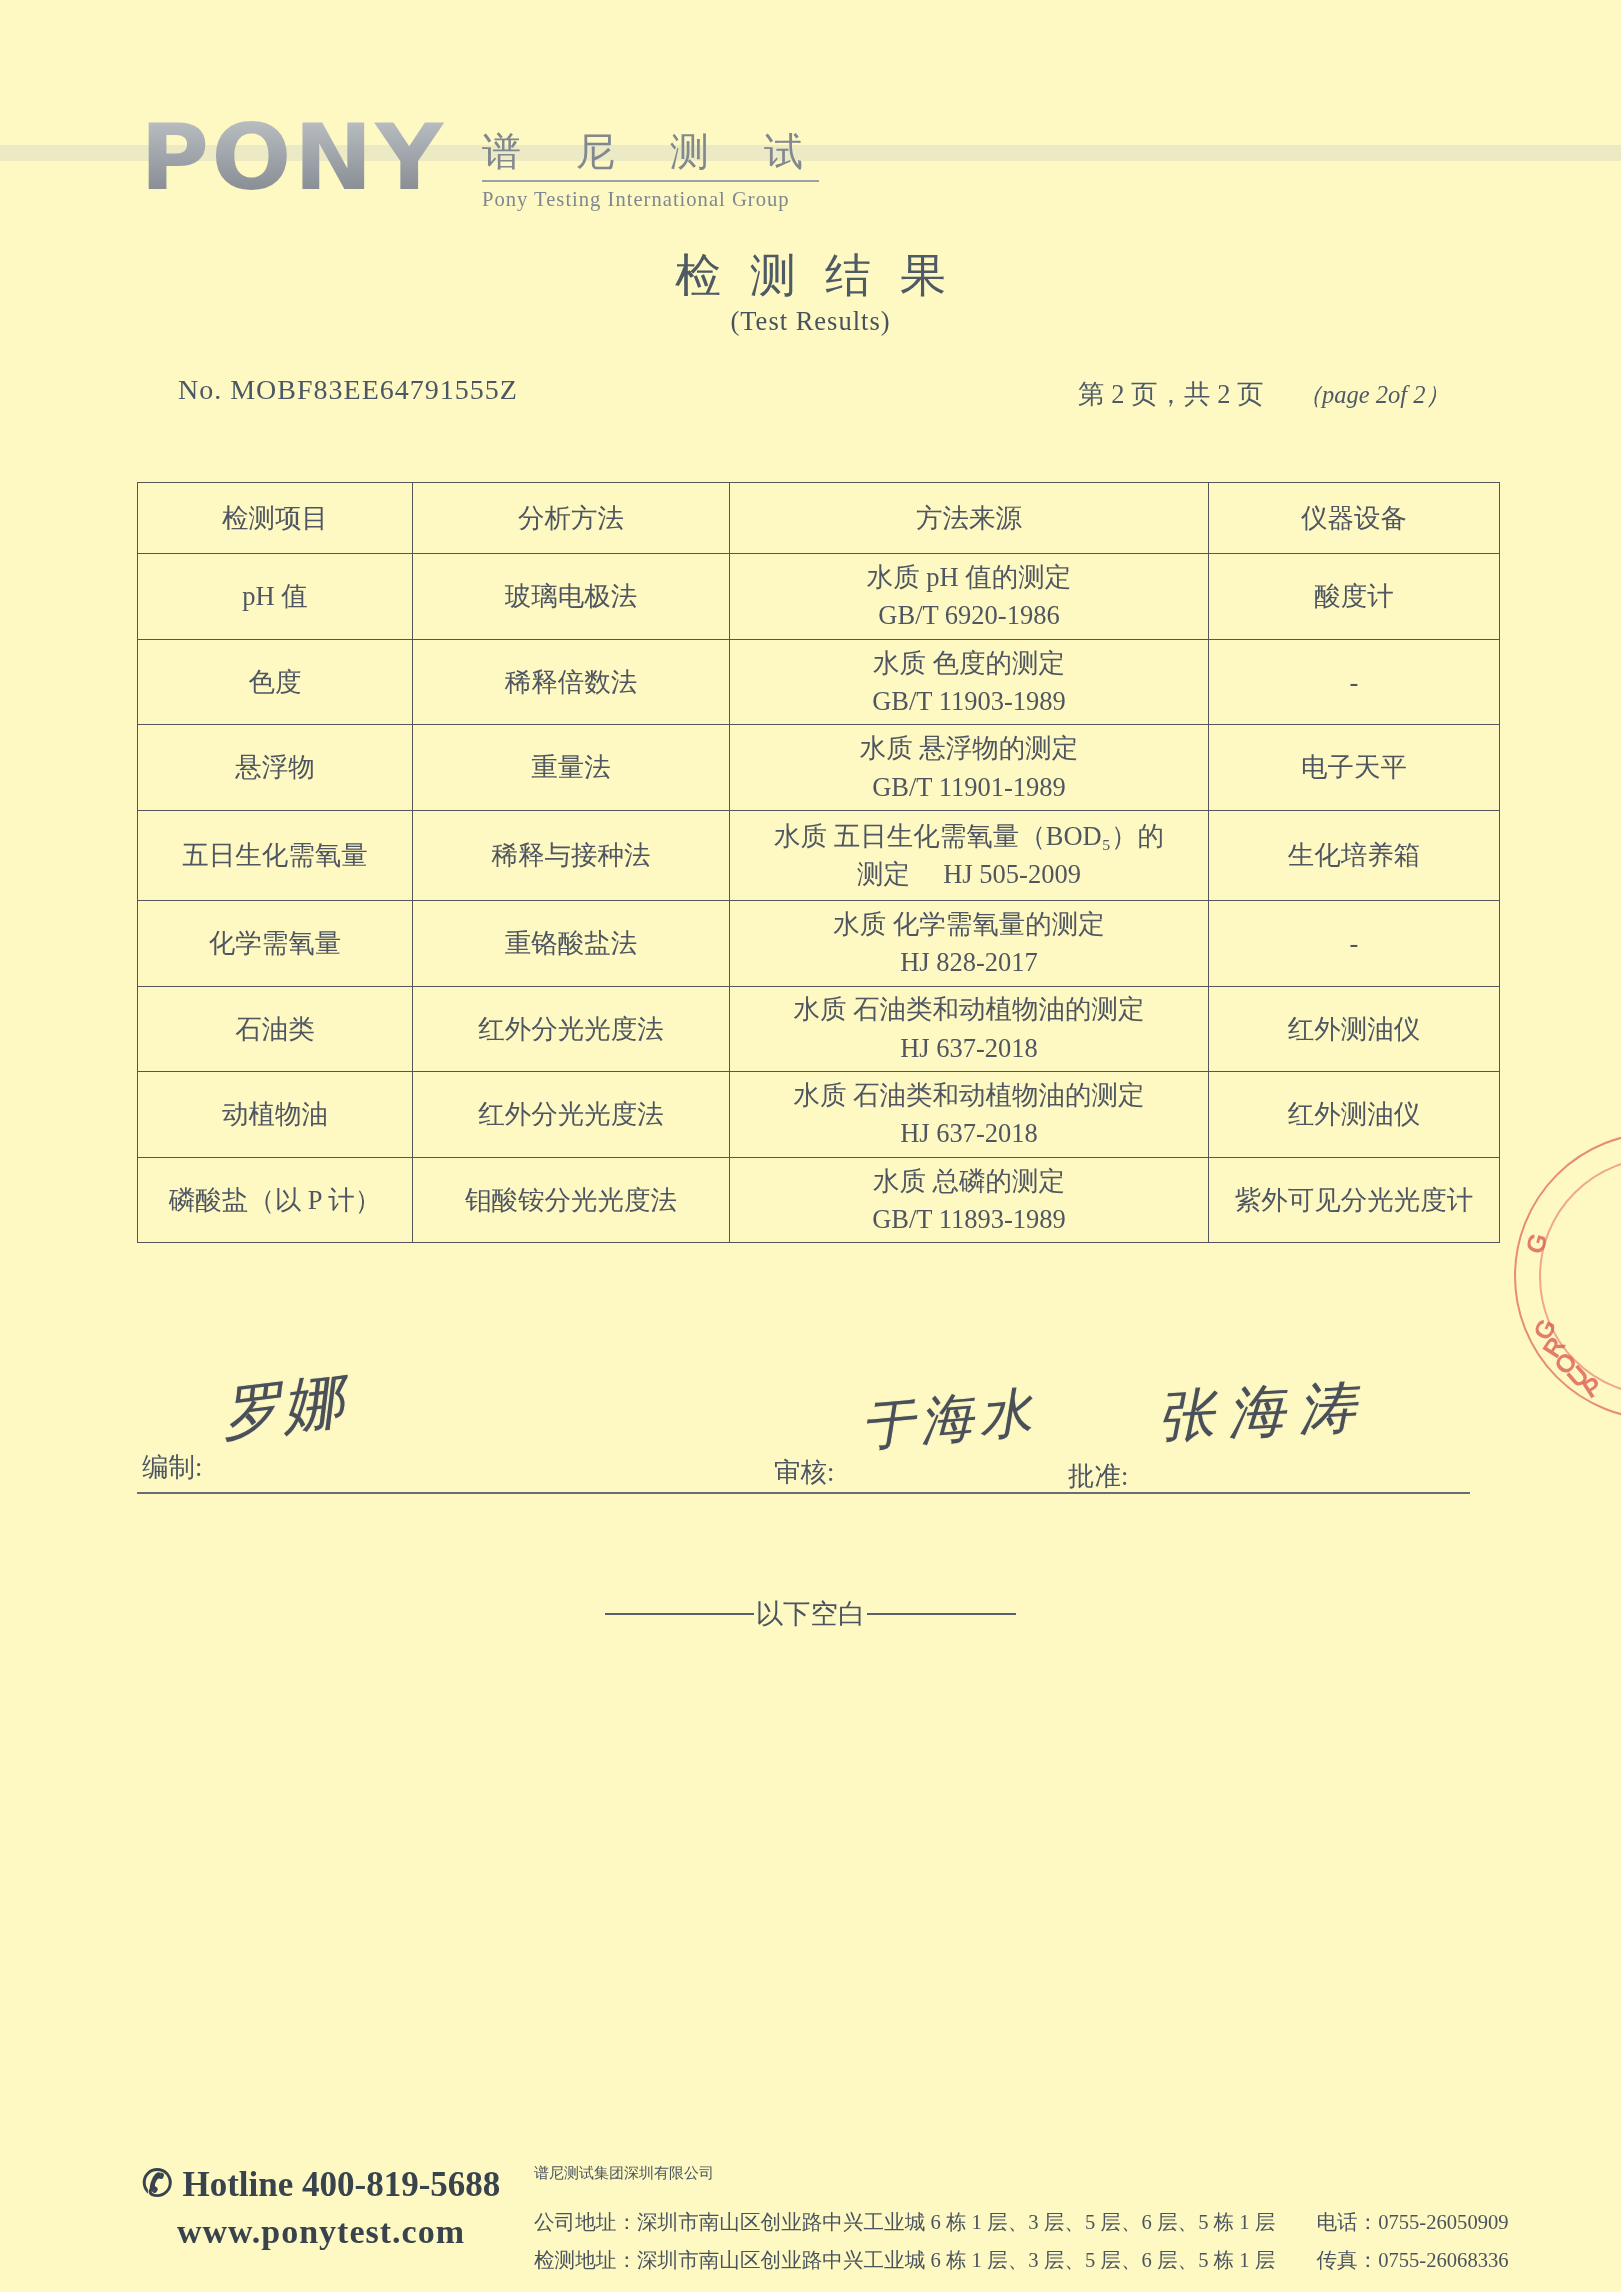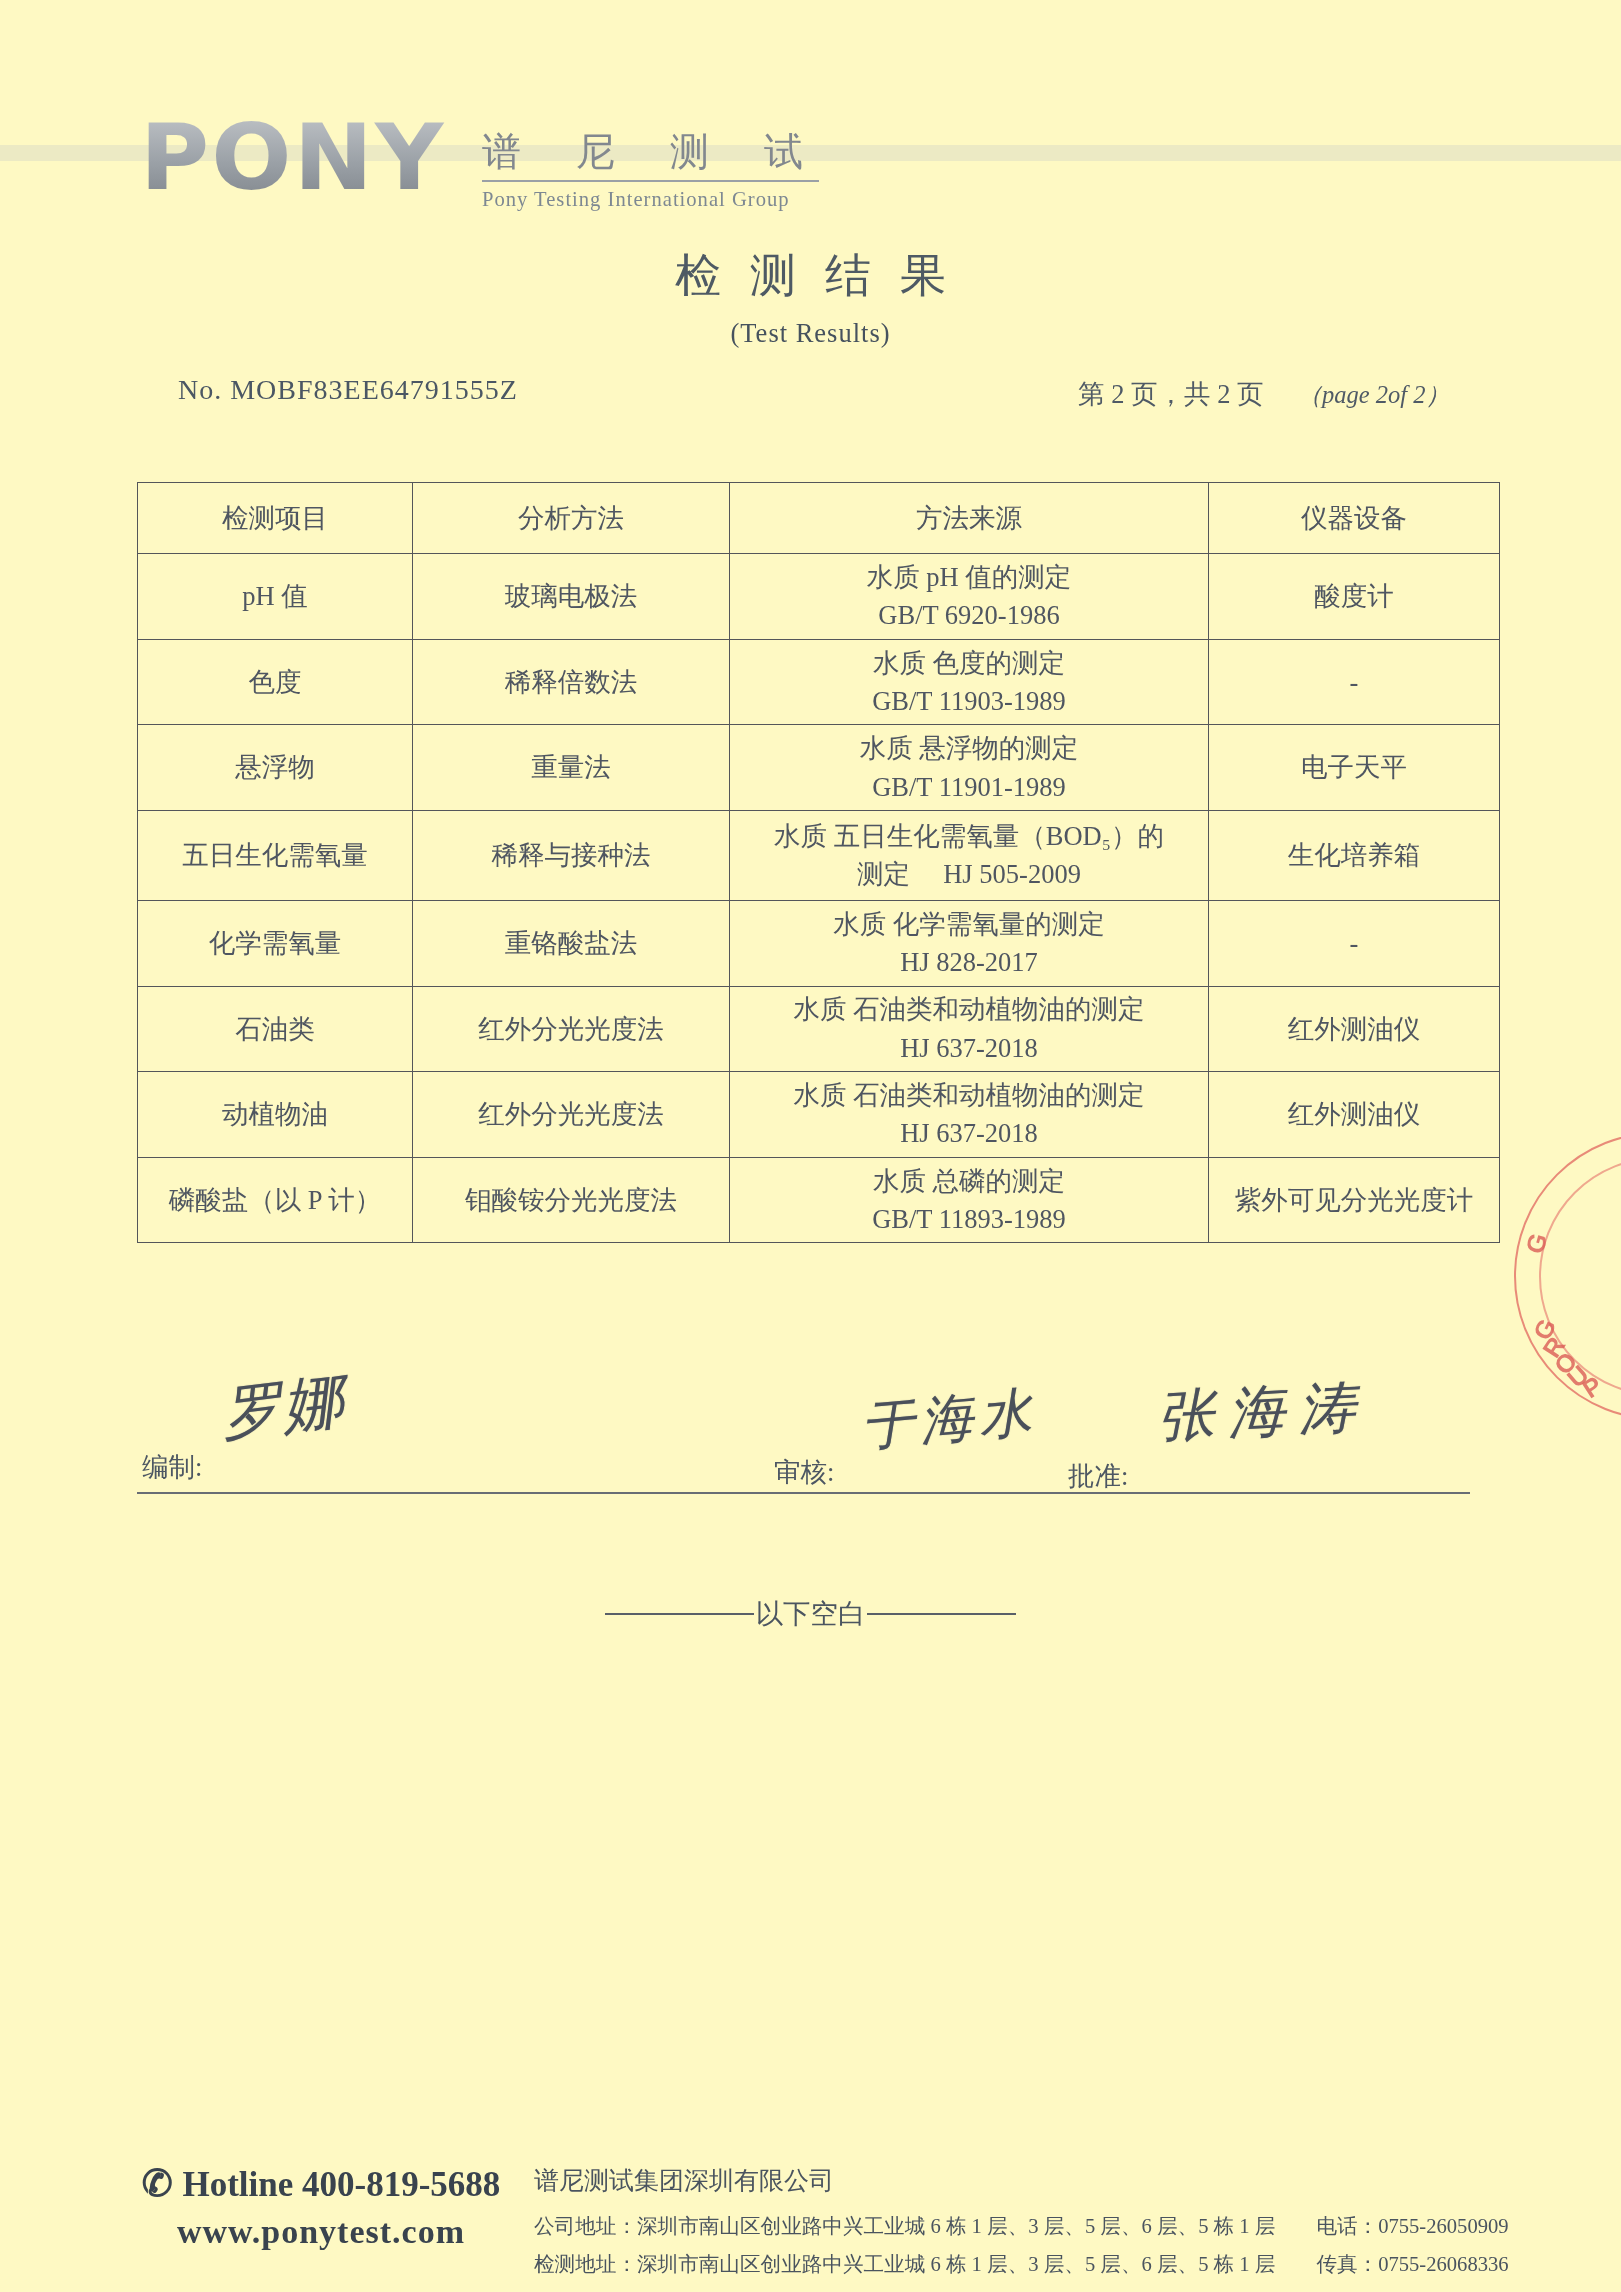--- a/index.html
+++ b/index.html
@@ -32,21 +32,21 @@
   .logo-rule{width:337px;height:2px;background:#9aa0a6;margin-top:7.8px;}
   .logo-en{font-size:20.6px;color:#7d8892;letter-spacing:1px;margin-top:5.9px;white-space:nowrap;}
 
   
   .title-cn{
     position:absolute;left:0;top:245px;width:100%;text-align:center;
     font-size:46px;color:#4e5a64;letter-spacing:29px;text-indent:29px;font-weight:500;
   }
   .title-en{
     position:absolute;left:0;top:306px;width:100%;text-align:center;
-    font-size:26.5px;color:#46525e;letter-spacing:1px;margin-top:12px;
+    font-size:26.5px;color:#46525e;letter-spacing:1px;
   }
 
   
   .report-no{position:absolute;left:142px;top:374px;font-size:28px;color:#4b5764;letter-spacing:1px;margin-left:36px;}
   .page-info{position:absolute;left:1078px;top:376px;font-size:26.5px;color:#4f5a66;white-space:nowrap;}
   .page-info .en{margin-left:27.4px;font-size:24.5px;font-style:italic;}
 
   
   .tbl-caption{position:absolute;left:0;top:449px;width:100%;text-align:center;font-size:26.5px;color:#4d5763;}
   table.methods{
@@ -92,21 +92,21 @@
   }
   .end-rule{width:149px;height:2px;background:#596068;}
   .end-en{position:absolute;left:0;top:1635px;width:100%;text-align:center;font-size:26.5px;color:#48545f;}
 
   
   .f-left{position:absolute;left:125px;top:2162px;width:392px;text-align:center;color:#39434e;}
   .f-hotline{font-size:35px;font-weight:bold;white-space:nowrap;}
   .f-hotline .ph{font-size:37px;margin-right:9.8px;}
   .f-site{font-size:34px;font-weight:bold;margin-top:7.8px;letter-spacing:1px;}
   .f-right{position:absolute;left:534px;top:2164px;font-size:20.6px;color:#4a545f;white-space:nowrap;}
-  .f-company{font-size:25px;margin-bottom:15px;}
+  .f-company{font-size:15px;margin-bottom:25px;}
   .f-line{margin-top:9.8px;}
   .f-contact{margin-left:41px;}
 </style>
 </head>
 <body>
 
 <div class="page">
 
   <div class="scan-band"></div>
 

